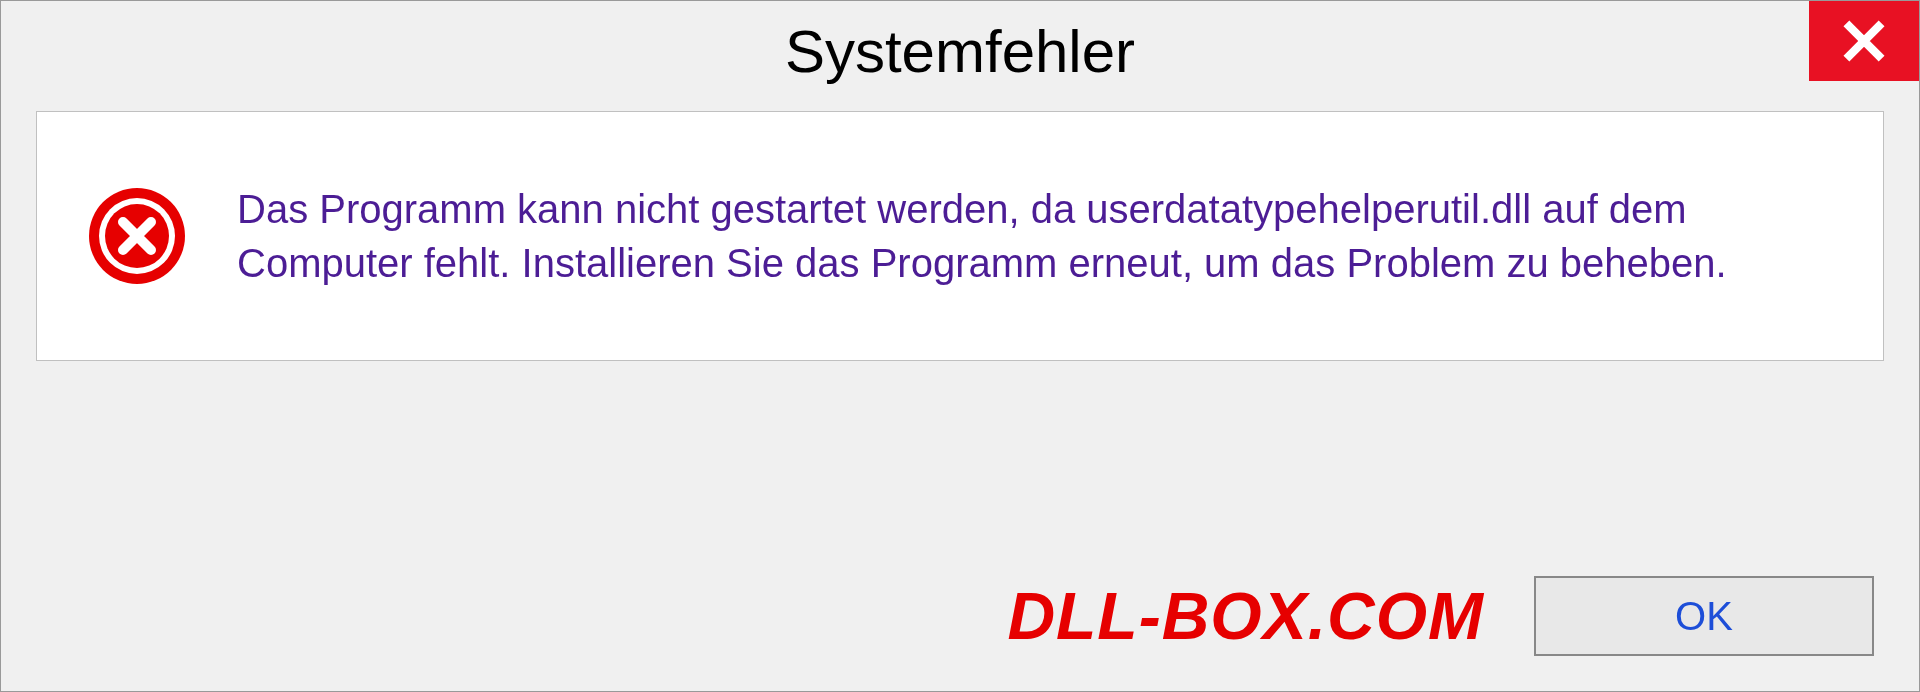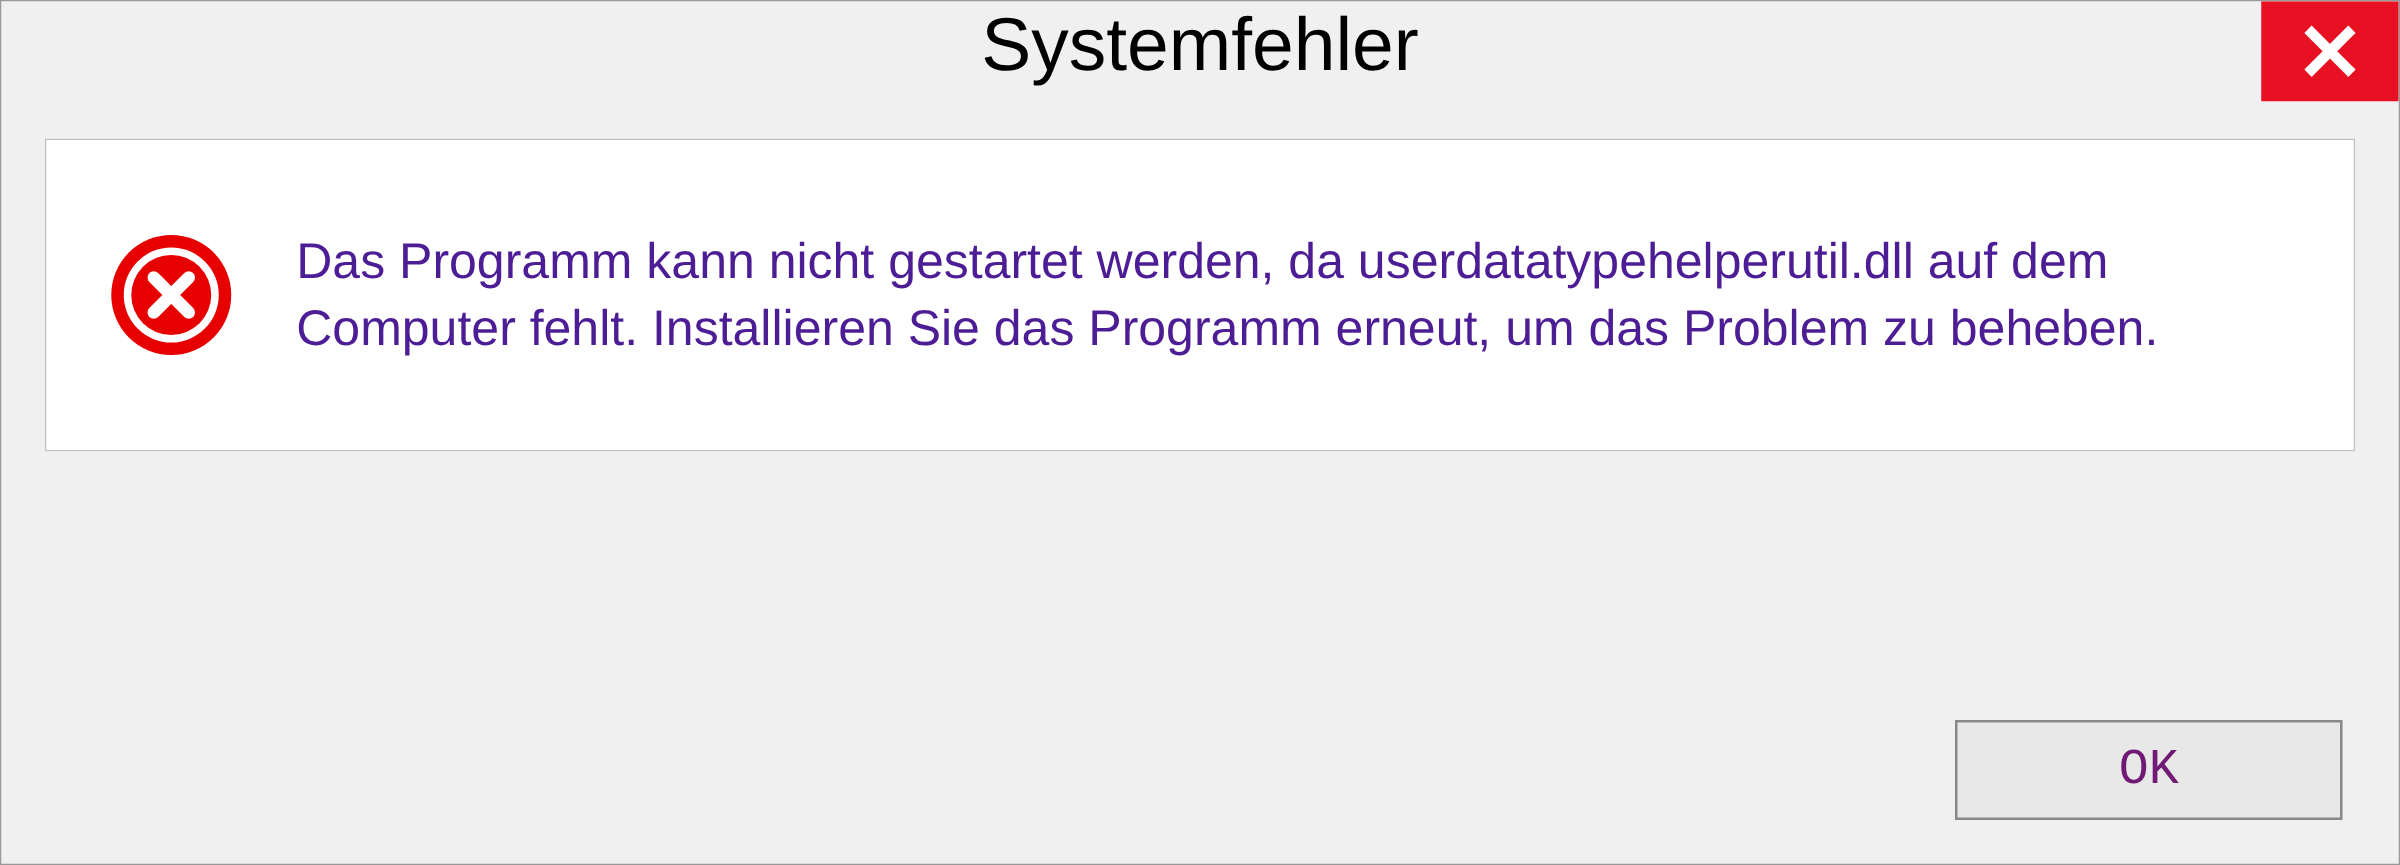--- a/index.html
+++ b/index.html
@@ -11,21 +11,21 @@
       width: 1920px;
       height: 692px;
       background: #f0f0f0;
       font-family: "Segoe UI", Tahoma, Arial, sans-serif;
       position: relative;
       border: 1px solid #999;
     }
     .titlebar {
       height: 100px;
       display: flex;
-      align-items: flex-start;
+      align-items: center;
       justify-content: center;
       position: relative;
     }
     .title {
       font-size: 60px;
       font-weight: 400;
       color: #000;
     }
     .close-btn {
       position: absolute;
@@ -78,29 +78,29 @@
       font-size: 66px;
       font-weight: 900;
       font-style: italic;
       color: #e60000;
       letter-spacing: 1px;
       font-family: Arial, sans-serif;
     }
     .ok-btn {
       background: #e8e8e8;
       border: 2px solid #888;
-      width: 310px;
+      width: 340px;
       height: 80px;
       font-size: 40px;
-      color: #701a75;
+      color: #1d4ed8;
       cursor: pointer;
       display: flex;
       align-items: center;
       justify-content: center;
-      font-family: Liberation Mono, monospace;
+      font-family: Liberation Sans, sans-serif;
     }
   </style>
 </head>
 <body>
 
 <div class="titlebar">
   <div class="title">Systemfehler</div>
   <div class="close-btn">
     <svg viewBox="0 0 24 24">
       <path d="M4 4 L20 20 M20 4 L4 20" stroke="#fff" stroke-width="4.5" stroke-linecap="square" fill="none"></path>
@@ -114,14 +114,15 @@
       <circle cx="50" cy="50" r="48" fill="#e60000"></circle>
       <circle cx="50" cy="50" r="38" fill="#fff"></circle>
       <circle cx="50" cy="50" r="32" fill="#e60000"></circle>
       <path d="M36 36 L64 64 M64 36 L36 64" stroke="#fff" stroke-width="10" stroke-linecap="round" fill="none"></path>
     </svg>
   </div>
   <div class="message">Das Programm kann nicht gestartet werden, da userdatatypehelperutil.dll auf dem Computer fehlt. Installieren Sie das Programm erneut, um das Problem zu beheben.</div>
 </div>
 
 <div class="footer">
+  <div class="watermark">DLL-BOX.COM</div>
   <button class="ok-btn">OK</button>
 </div>
 
 </body></html>

